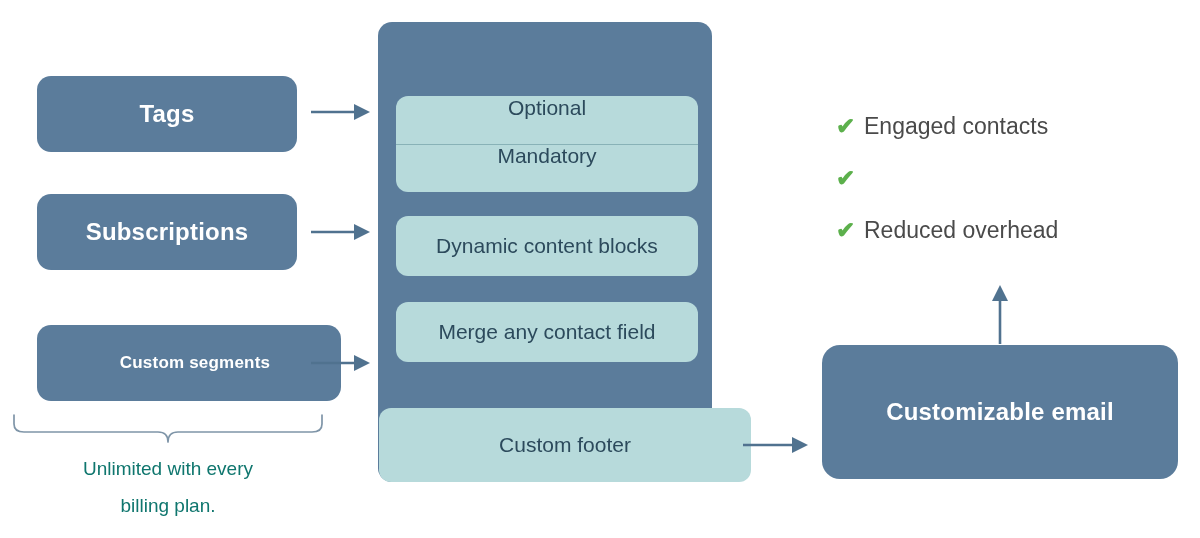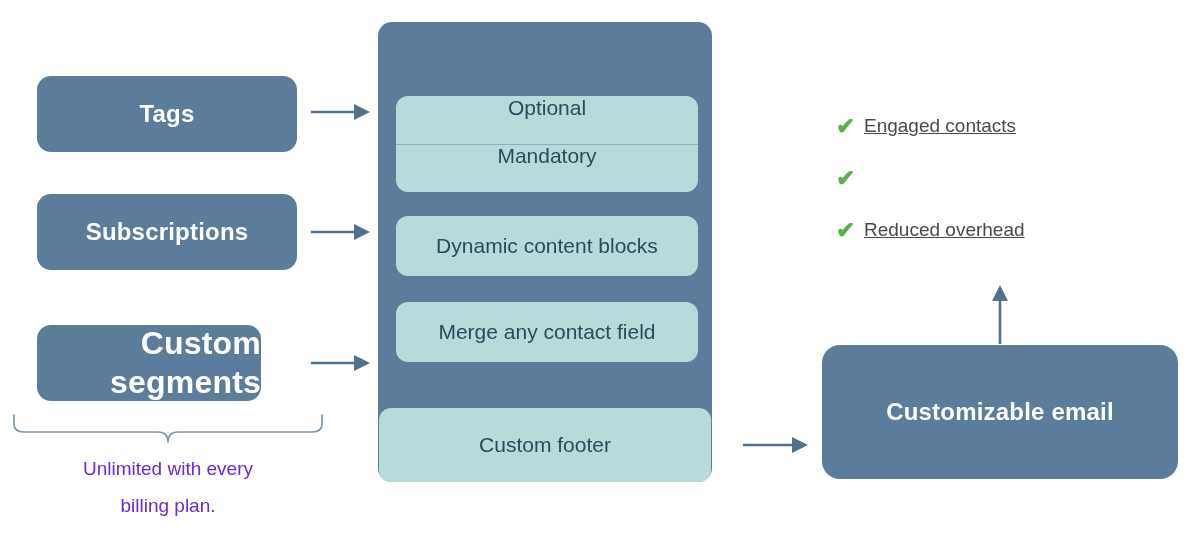--- a/index.html
+++ b/index.html
@@ -30,21 +30,21 @@
     display: flex;
     align-items: center;
     justify-content: center;
     text-align: right;
     line-height: 1.22;
     letter-spacing: .2px;
   }
 
   #box-tags        { left: 37px;  top: 76px;  width: 260px; height: 76px;  font-size: 24px; }
   #box-subs        { left: 37px;  top: 194px; width: 260px; height: 76px;  font-size: 24px; }
-  #box-segments    { left: 37px;  top: 325px; width: 224px; height: 76px;  font-size: 32px; }
+  #box-segments    { left: 37px;  top: 325px; width: 292px; height: 76px;  font-size: 17px; padding-left: 12px; }
 
   #box-prefs {
     left: 822px; top: 345px; width: 356px; height: 134px;
     font-size: 24px; border-radius: 18px; padding: 0 22px;
     box-sizing: border-box;
   }
 
   
   #emails-panel {
     position: absolute;
@@ -105,21 +105,21 @@
     background: #88b2b7;
   }
 
   #box-dynamic { left: 396px; top: 216px; width: 302px; height: 60px; }
   #box-merge   { left: 396px; top: 302px; width: 302px; height: 60px; }
 
   #box-footer {
     position: absolute;
     left: 379px;
     top: 408px;
-    width: 332px;
+    width: 372px;
     height: 74px;
     background: #b7dadb;
     border-radius: 12px;
     color: #2c4a5c;
     font-size: 21px;
     display: flex;
     align-items: center;
     justify-content: center;
   }
 
@@ -127,21 +127,21 @@
   .arrow-svg { position: absolute; overflow: visible; }
 
   
   #brace-wrap { position: absolute; left: 12px; top: 414px; width: 312px; height: 30px; }
   #caption {
     position: absolute;
     left: 12px;
     top: 450px;
     width: 312px;
     text-align: center;
-    color: #6d28d9;
+    color: #0f766e;
     font-size: 19px;
     line-height: 1.95;
   }
 
   
   #benefits {
     position: absolute;
     left: 836px;
     top: 100px;
     width: 340px;
@@ -154,23 +154,22 @@
   .check {
     width: 28px;
     flex: 0 0 28px;
     color: #5cb04c;
     font-size: 23px;
     line-height: 1;
     font-weight: bold;
   }
   .benefit-label {
     color: #4a4a4a;
-    font-size: 19px;
+    font-size: 23px;
     white-space: nowrap;
-    text-decoration: underline;
   }
 </style>
 </head>
 <body>
 
 <div class="stage">
 
   <div class="blue-box" id="box-tags">
     <span>Tags</span>
   </div>

